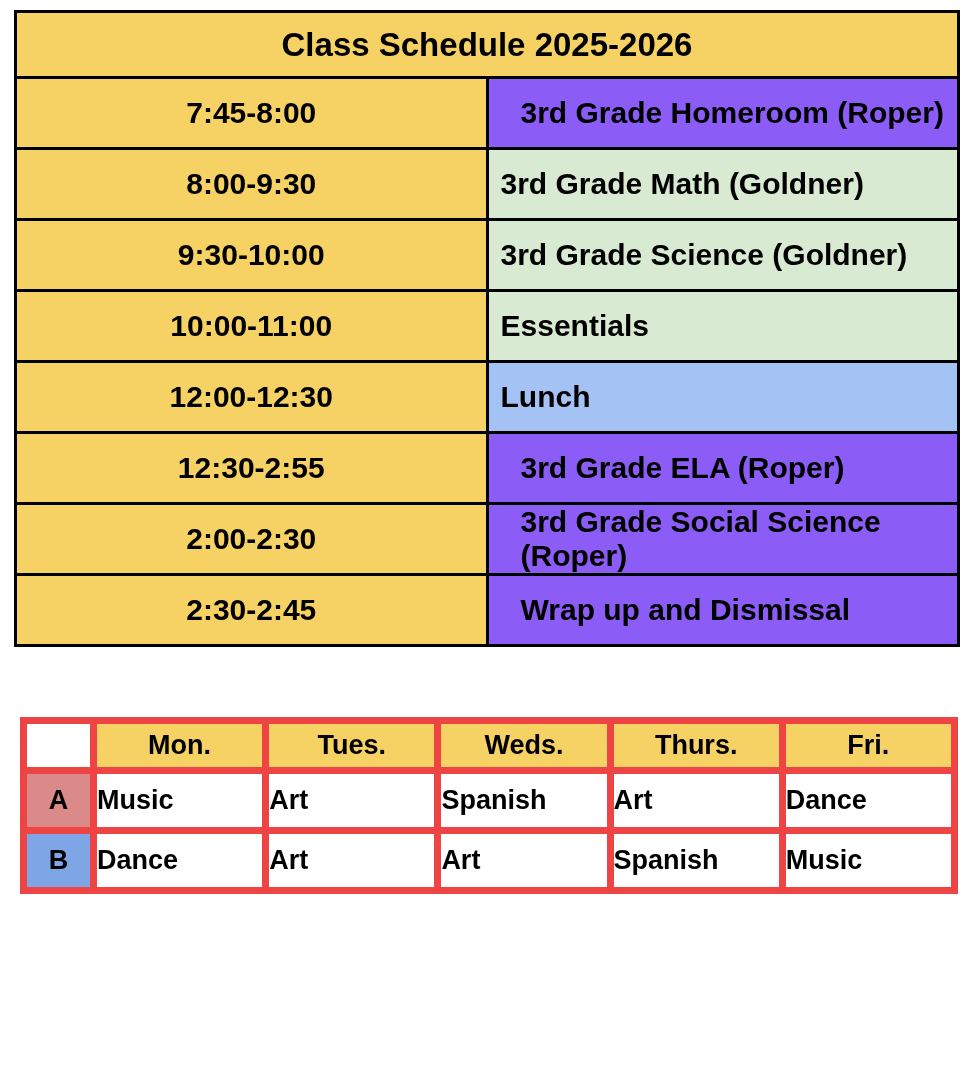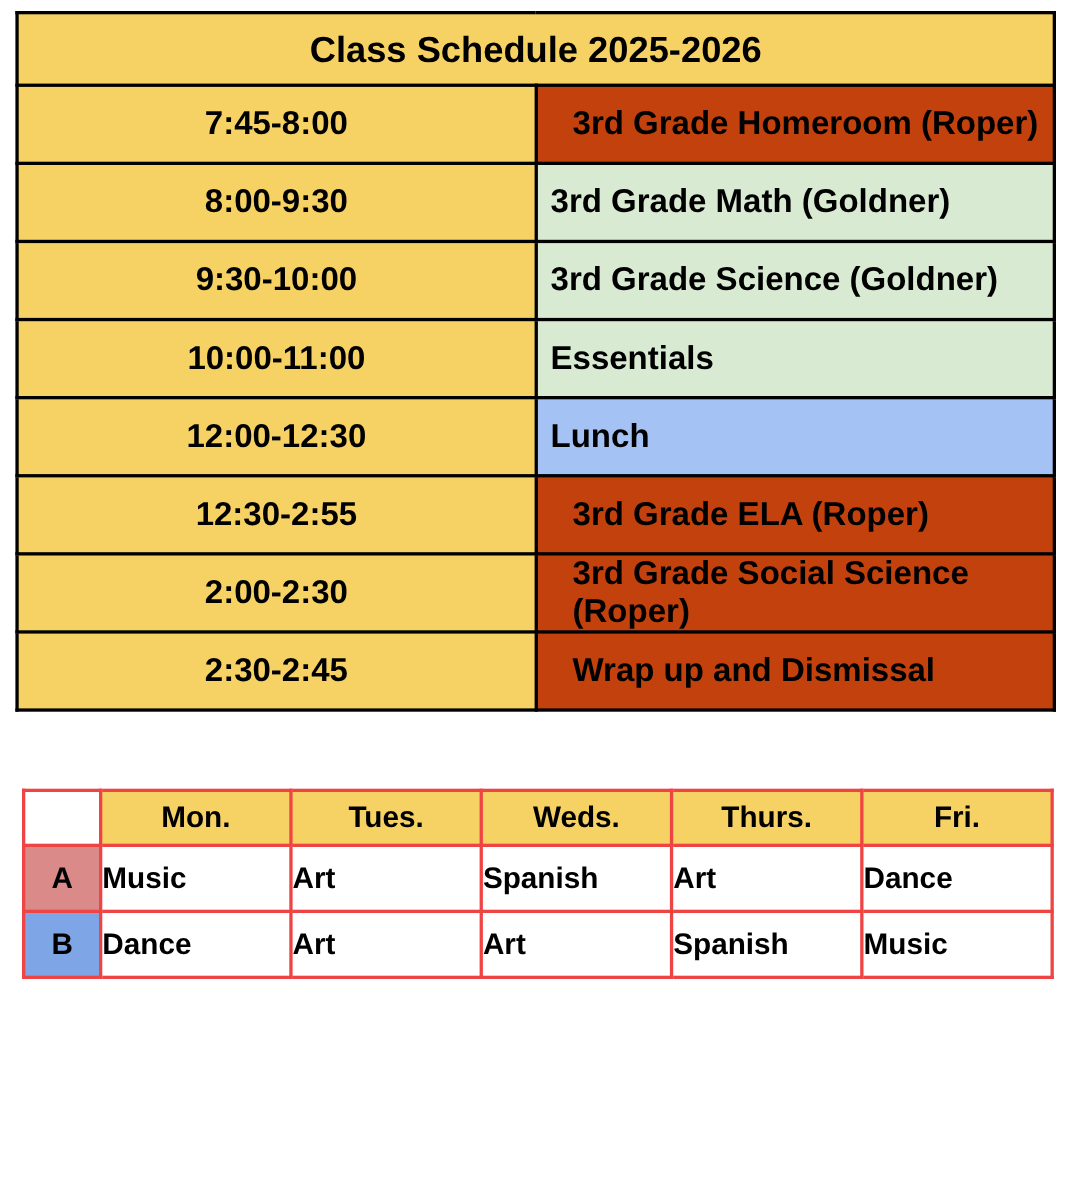--- a/index.html
+++ b/index.html
@@ -40,34 +40,34 @@
     font-weight: bold;
     font-size: 30px;
     height: 71px;
   }
   .subject-cell {
     font-weight: bold;
     font-size: 30px;
     text-align: left;
     padding-left: 12px;
   }
-  .bg-lavender { background: #c2410c; padding-left: 32px; }
+  .bg-lavender { background: #8b5cf6; padding-left: 32px; }
   .bg-green    { background: #D9EAD3; }
   .bg-blue     { background: #A4C2F4; }
 
   
   .week-table {
     margin-top: 70px;
     margin-left: 6px;
     width: 938px;
     table-layout: fixed;
   }
   .week-table th,
   .week-table td {
-    border: 3px solid #ef4444;
+    border: 7px solid #ef4444;
     font-weight: bold;
   }
   .week-table .corner-cell {
     width: 70px;
     background: #ffffff;
   }
   .week-table .day-header {
     background: var(--yellow);
     font-size: 27px;
     height: 50px;

